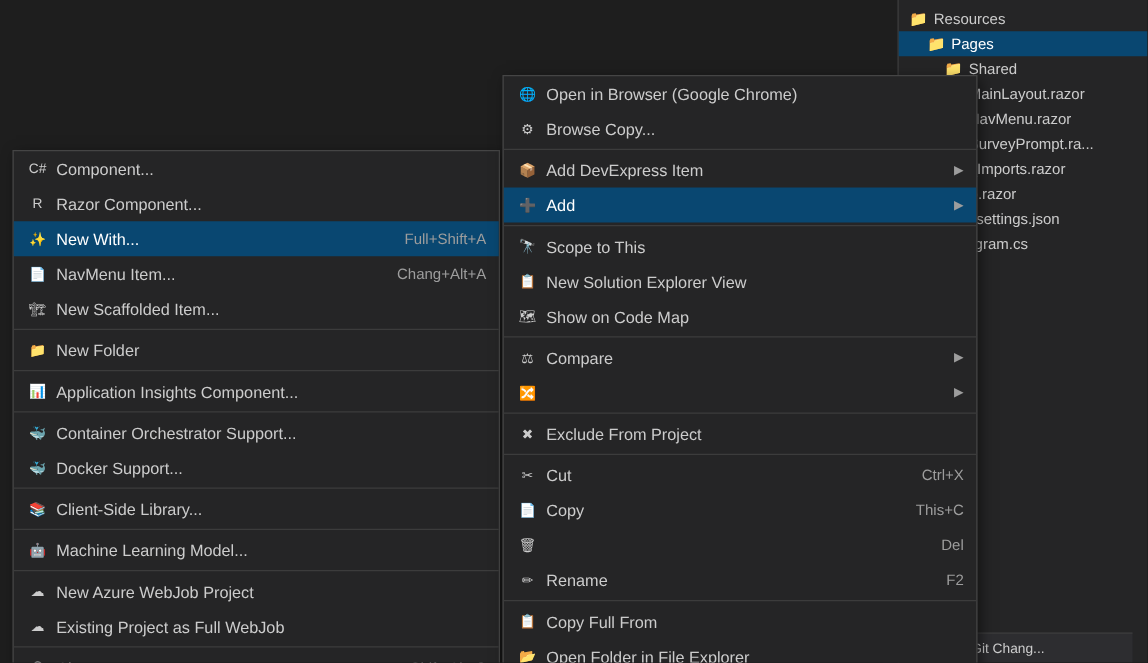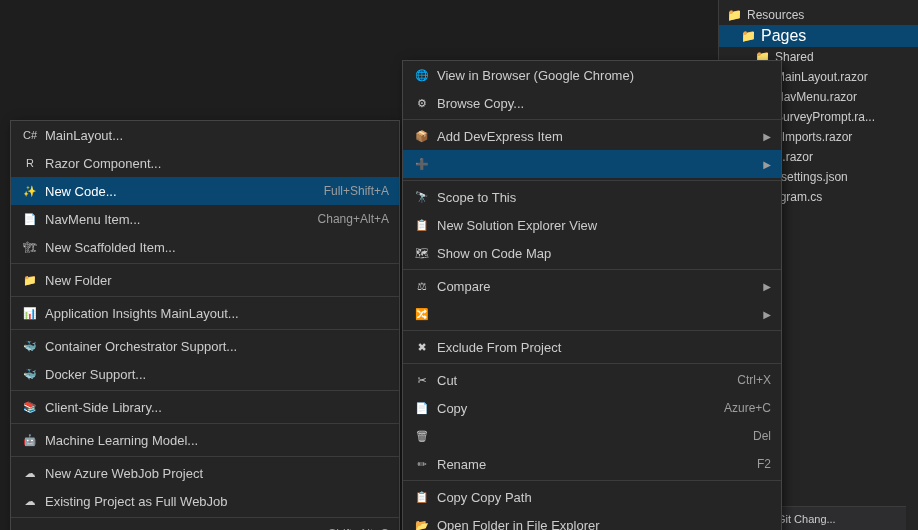--- a/index.html
+++ b/index.html
@@ -151,21 +151,21 @@
 </div>
 
 <div class="solution-panel">
   <div id="solution-items-container">
       <div class="solution-item" style="padding-left: 8px;">
         <span class="icon folder-icon">📁</span>
         <span style="font-size:12px;">Resources</span>
       </div>
       <div class="solution-item selected" style="padding-left: 22px;">
         <span class="icon folder-icon">📁</span>
-        <span style="font-size:16px;">Pages</span>
+        <span style="font-size:12px;">Pages</span>
       </div>
       <div class="solution-item" style="padding-left: 36px;">
         <span class="icon folder-icon">📁</span>
         <span style="font-size:12px;">Shared</span>
       </div>
       <div class="solution-item" style="padding-left: 36px;">
         <span class="icon razor-icon">▣</span>
         <span style="font-size:12px;">MainLayout.razor</span>
       </div>
       <div class="solution-item" style="padding-left: 36px;">
@@ -196,31 +196,31 @@
   <div class="bottom-tabs">
     <div class="bottom-tab">Explorer</div>
     <div class="bottom-tab">Git Chang...</div>
   </div>
 </div>
 
 <div class="context-menu-left">
   <div id="left-menu-container">
       <div class="menu-item">
     <span class="menu-icon" style="color:#ccc;font-size:11px;">C#</span>
-    <span class="menu-item-text">MainLayout...</span>
+    <span class="menu-item-text">Component...</span>
 
   </div>
       <div class="menu-item">
     <span class="menu-icon" style="color:#ccc;font-size:11px;">R</span>
     <span class="menu-item-text">Razor Component...</span>
 
   </div>
       <div class="menu-item highlighted">
     <span class="menu-icon" style="color:#ccc;font-size:11px;">✨</span>
-    <span class="menu-item-text">New Code...</span>
+    <span class="menu-item-text">New With...</span>
     <span class="shortcut">Full+Shift+A</span>
   </div>
       <div class="menu-item">
     <span class="menu-icon" style="color:#ccc;font-size:11px;">📄</span>
     <span class="menu-item-text">NavMenu Item...</span>
     <span class="shortcut">Chang+Alt+A</span>
   </div>
       <div class="menu-item">
     <span class="menu-icon" style="color:#ccc;font-size:11px;">🏗</span>
     <span class="menu-item-text">New Scaffolded Item...</span>
@@ -228,21 +228,21 @@
   </div>
       <div class="menu-separator"></div>
       <div class="menu-item">
     <span class="menu-icon" style="color:#ccc;font-size:11px;">📁</span>
     <span class="menu-item-text">New Folder</span>
 
   </div>
       <div class="menu-separator"></div>
       <div class="menu-item">
     <span class="menu-icon" style="color:#ccc;font-size:11px;">📊</span>
-    <span class="menu-item-text">Application Insights MainLayout...</span>
+    <span class="menu-item-text">Application Insights Component...</span>
 
   </div>
       <div class="menu-separator"></div>
       <div class="menu-item">
     <span class="menu-icon" style="color:#ccc;font-size:11px;">🐳</span>
     <span class="menu-item-text">Container Orchestrator Support...</span>
 
   </div>
       <div class="menu-item">
     <span class="menu-icon" style="color:#ccc;font-size:11px;">🐳</span>
@@ -278,37 +278,38 @@
     <span class="menu-item-text">Class...</span>
     <span class="shortcut">Shift+Alt+C</span>
   </div>
     </div>
 </div>
 
 <div class="context-menu-right">
   <div id="right-menu-container">
       <div class="menu-item">
     <span class="menu-icon" style="color:#ccc;font-size:11px;">🌐</span>
-    <span class="menu-item-text">View in Browser (Google Chrome)</span>
+    <span class="menu-item-text">Open in Browser (Google Chrome)</span>
 
   </div>
       <div class="menu-item">
     <span class="menu-icon" style="color:#ccc;font-size:11px;">⚙</span>
     <span class="menu-item-text">Browse Copy...</span>
 
   </div>
       <div class="menu-separator"></div>
       <div class="menu-item">
     <span class="menu-icon" style="color:#ccc;font-size:11px;">📦</span>
     <span class="menu-item-text">Add DevExpress Item</span>
 
     <span class="submenu-arrow">▶</span>
   </div>
       <div class="menu-item highlighted">
     <span class="menu-icon" style="color:#ccc;font-size:11px;">➕</span>
+    <span class="menu-item-text">Add</span>
 
     <span class="submenu-arrow">▶</span>
   </div>
       <div class="menu-separator"></div>
       <div class="menu-item">
     <span class="menu-icon" style="color:#ccc;font-size:11px;">🔭</span>
     <span class="menu-item-text">Scope to This</span>
 
   </div>
       <div class="menu-item">
@@ -342,38 +343,38 @@
       <div class="menu-separator"></div>
       <div class="menu-item">
     <span class="menu-icon" style="color:#ccc;font-size:11px;">✂</span>
     <span class="menu-item-text">Cut</span>
     <span class="shortcut">Ctrl+X</span>
 
   </div>
       <div class="menu-item">
     <span class="menu-icon" style="color:#ccc;font-size:11px;">📄</span>
     <span class="menu-item-text">Copy</span>
-    <span class="shortcut">Azure+C</span>
+    <span class="shortcut">This+C</span>
 
   </div>
       <div class="menu-item">
     <span class="menu-icon" style="color:#ccc;font-size:11px;">🗑</span>
     <span class="shortcut">Del</span>
 
   </div>
       <div class="menu-item">
     <span class="menu-icon" style="color:#ccc;font-size:11px;">✏</span>
     <span class="menu-item-text">Rename</span>
     <span class="shortcut">F2</span>
 
   </div>
       <div class="menu-separator"></div>
       <div class="menu-item">
     <span class="menu-icon" style="color:#ccc;font-size:11px;">📋</span>
-    <span class="menu-item-text">Copy Copy Path</span>
+    <span class="menu-item-text">Copy Full From</span>
 
   </div>
       <div class="menu-item">
     <span class="menu-icon" style="color:#ccc;font-size:11px;">📂</span>
     <span class="menu-item-text">Open Folder in File Explorer</span>
 
   </div>
     </div>
 </div>
 

